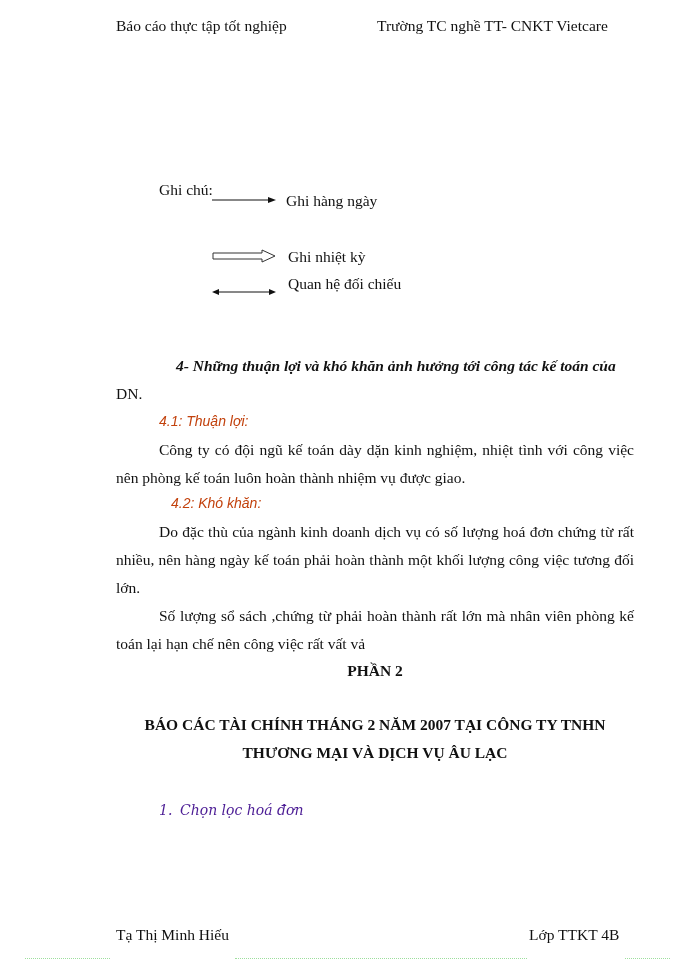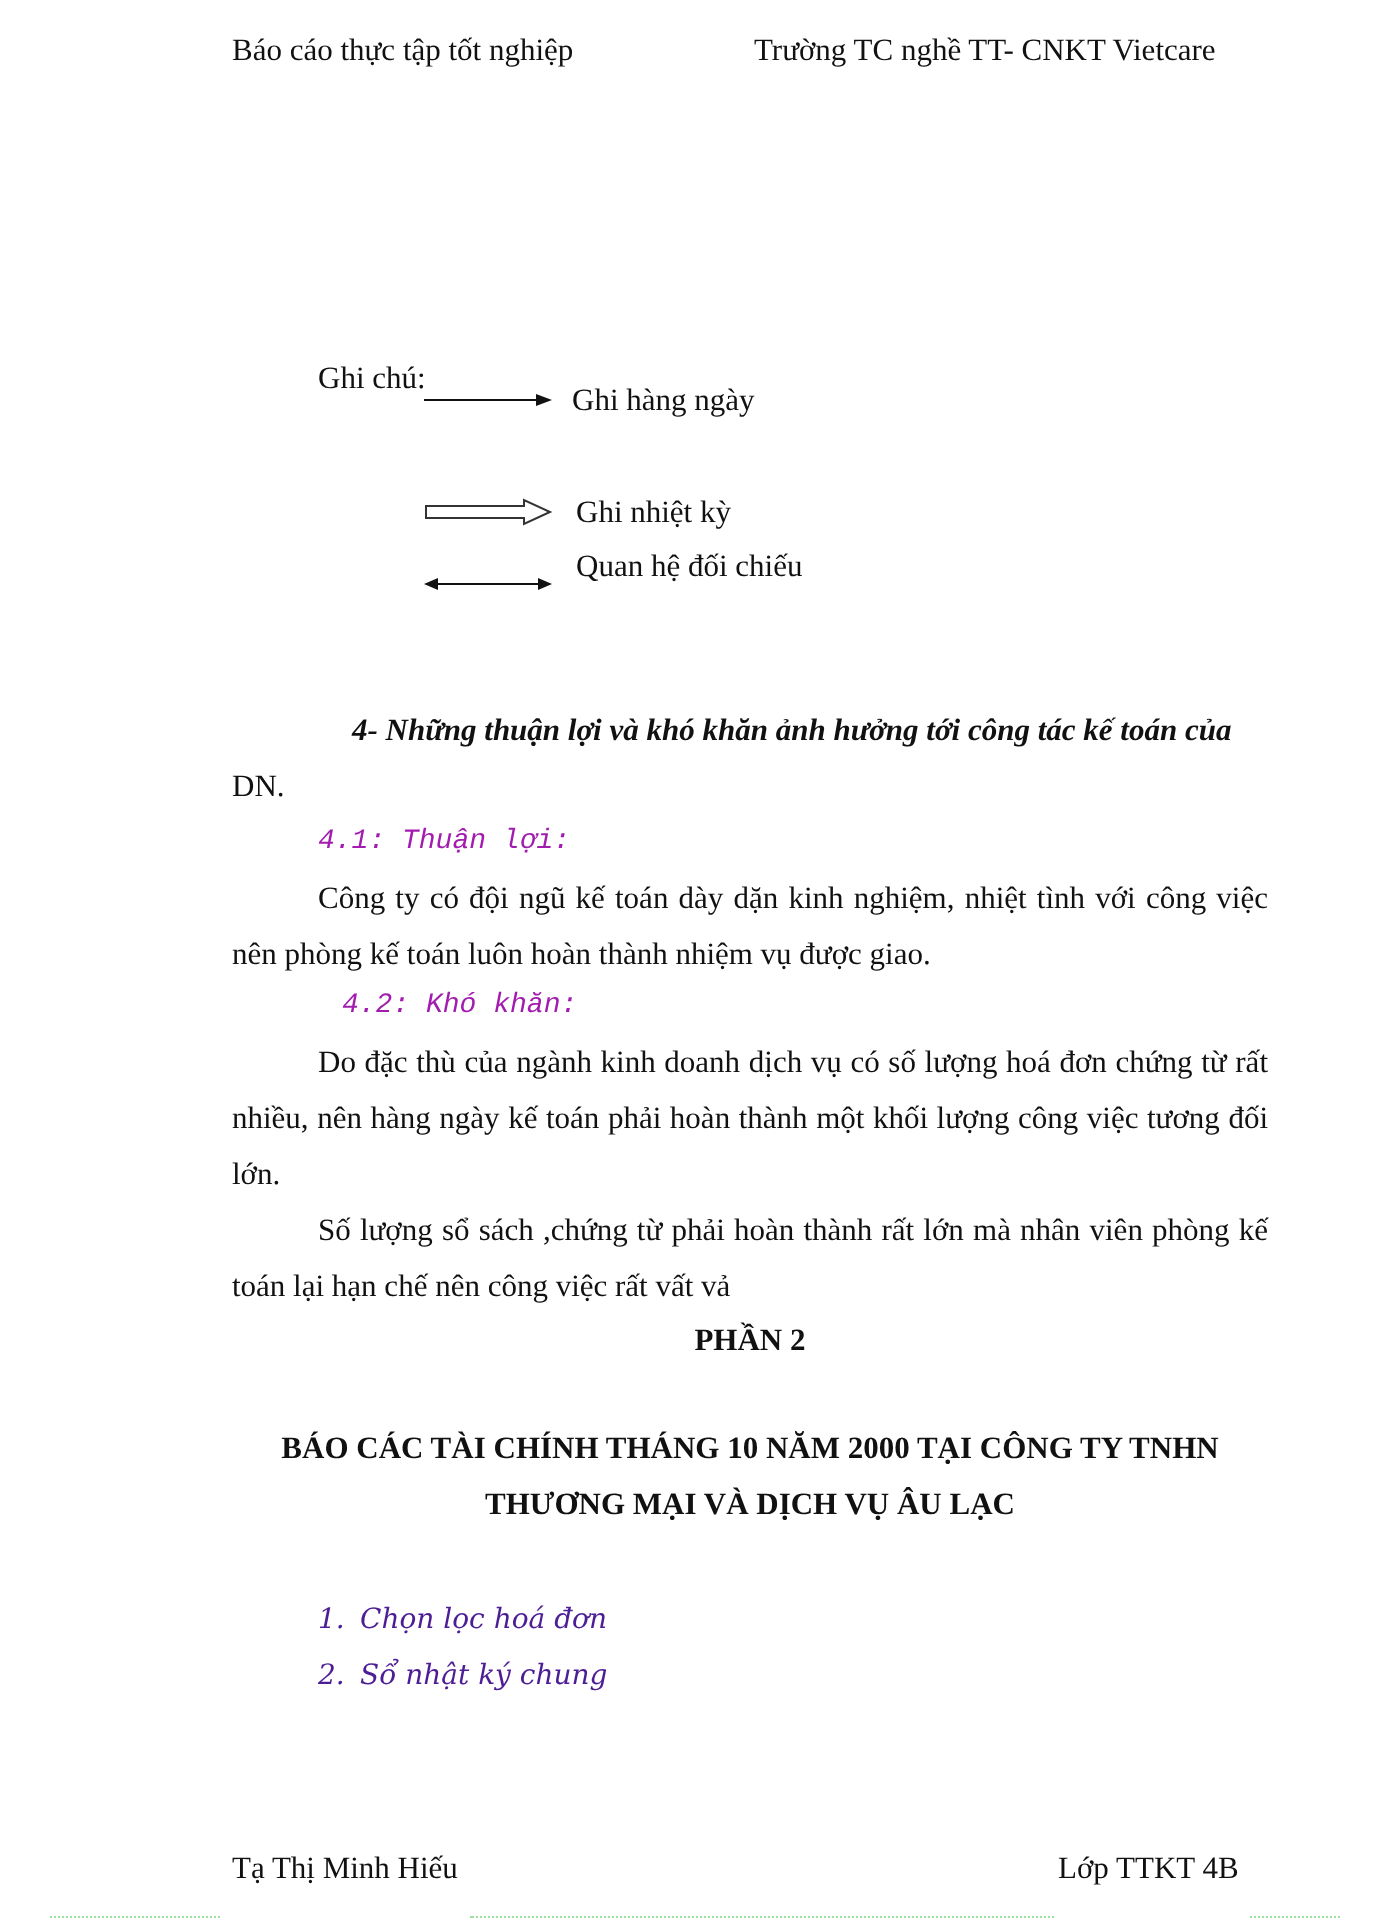--- a/index.html
+++ b/index.html
@@ -8,21 +8,21 @@
       font-family: "Liberation Serif", "DejaVu Serif", serif;
       color: #111111; font-size: 15.5px;
     }
     .abs { position: absolute; white-space: nowrap; }
     .header-left { left: 116px; top: 17px; }
     .header-right { left: 377px; top: 17px; }
     .note-title { left: 159px; top: 165px; margin-top: 16px; }
     .legend-label { position: absolute; white-space: nowrap; }
     .section-heading { left: 176px; top: 357px; font-weight: bold; font-style: italic; }
     .dn { left: 116px; top: 385px; }
-    .subhead { font-family: Liberation Mono, monospace; font-style: italic; font-size: 14px; color: #a21caf; }
+    .subhead { font-family: Liberation Sans, sans-serif; font-style: italic; font-size: 14px; color: #c2410c; }
     .para { position: absolute; left: 116px; width: 518px; text-align: justify; line-height: 28px; }
     .para .first { text-indent: 43px; }
     .part-title { left: 0; width: 750px; text-align: center; top: 662px; font-weight: bold; }
     .big-title { position: absolute; left: 116px; width: 518px; text-align: center; font-weight: bold; line-height: 28px; top: 711px; font-size: 15.5px; }
     .list { position: absolute; left: 159px; top: 796px; font-family: "DejaVu Serif", serif; font-style: italic; font-size: 14px; color: #4c1d95; line-height: 28px; }
     .list .num { display: inline-block; width: 21px; }
     .footer-left { left: 116px; top: 926px; }
     .footer-right { left: 529px; top: 926px; }
     .dotline { position: absolute; top: 958px; height: 0; border-top: 1px dotted #9ddf9d; }
     svg { position: absolute; overflow: visible; }
@@ -64,27 +64,26 @@
 <div class="abs subhead" style="left:159px; top:495px;margin-left:12px;">4.2: Khó khăn:</div>
 <div class="para" style="top:518px;">
   <div class="first">Do đặc thù của ngành kinh doanh dịch vụ có số lượng hoá đơn chứng từ rất nhiều, nên hàng ngày kế toán phải hoàn thành một khối lượng công việc tương đối lớn.</div>
 </div>
 <div class="para" style="top:602px;">
   <div class="first">Số lượng sổ sách ,chứng từ phải hoàn thành rất lớn mà nhân viên phòng kế toán lại hạn chế nên công việc rất vất vả</div>
 </div>
 
 <div class="abs part-title">PHẦN 2</div>
 <div class="big-title">
-  <div>BÁO CÁC TÀI CHÍNH THÁNG 10 NĂM 2000 TẠI CÔNG TY TNHN</div>
+  <div>BÁO CÁC TÀI CHÍNH THÁNG 2 NĂM 2007 TẠI CÔNG TY TNHN</div>
   <div>THƯƠNG MẠI VÀ DỊCH VỤ ÂU LẠC</div>
 </div>
 
 <div class="list">
   <div><span class="num">1.</span><span>Chọn lọc hoá đơn</span></div>
-  <div><span class="num">2.</span><span>Sổ nhật ký chung</span></div>
 </div>
 
 <div class="abs footer-left">Tạ Thị Minh Hiếu</div>
 <div class="abs footer-right">Lớp TTKT 4B</div>
 
 <div class="dotline" style="left:25px; width:85px;"></div>
 <div class="dotline" style="left:235px; width:292px;"></div>
 <div class="dotline" style="left:625px; width:45px;"></div>
 
 </body></html>

